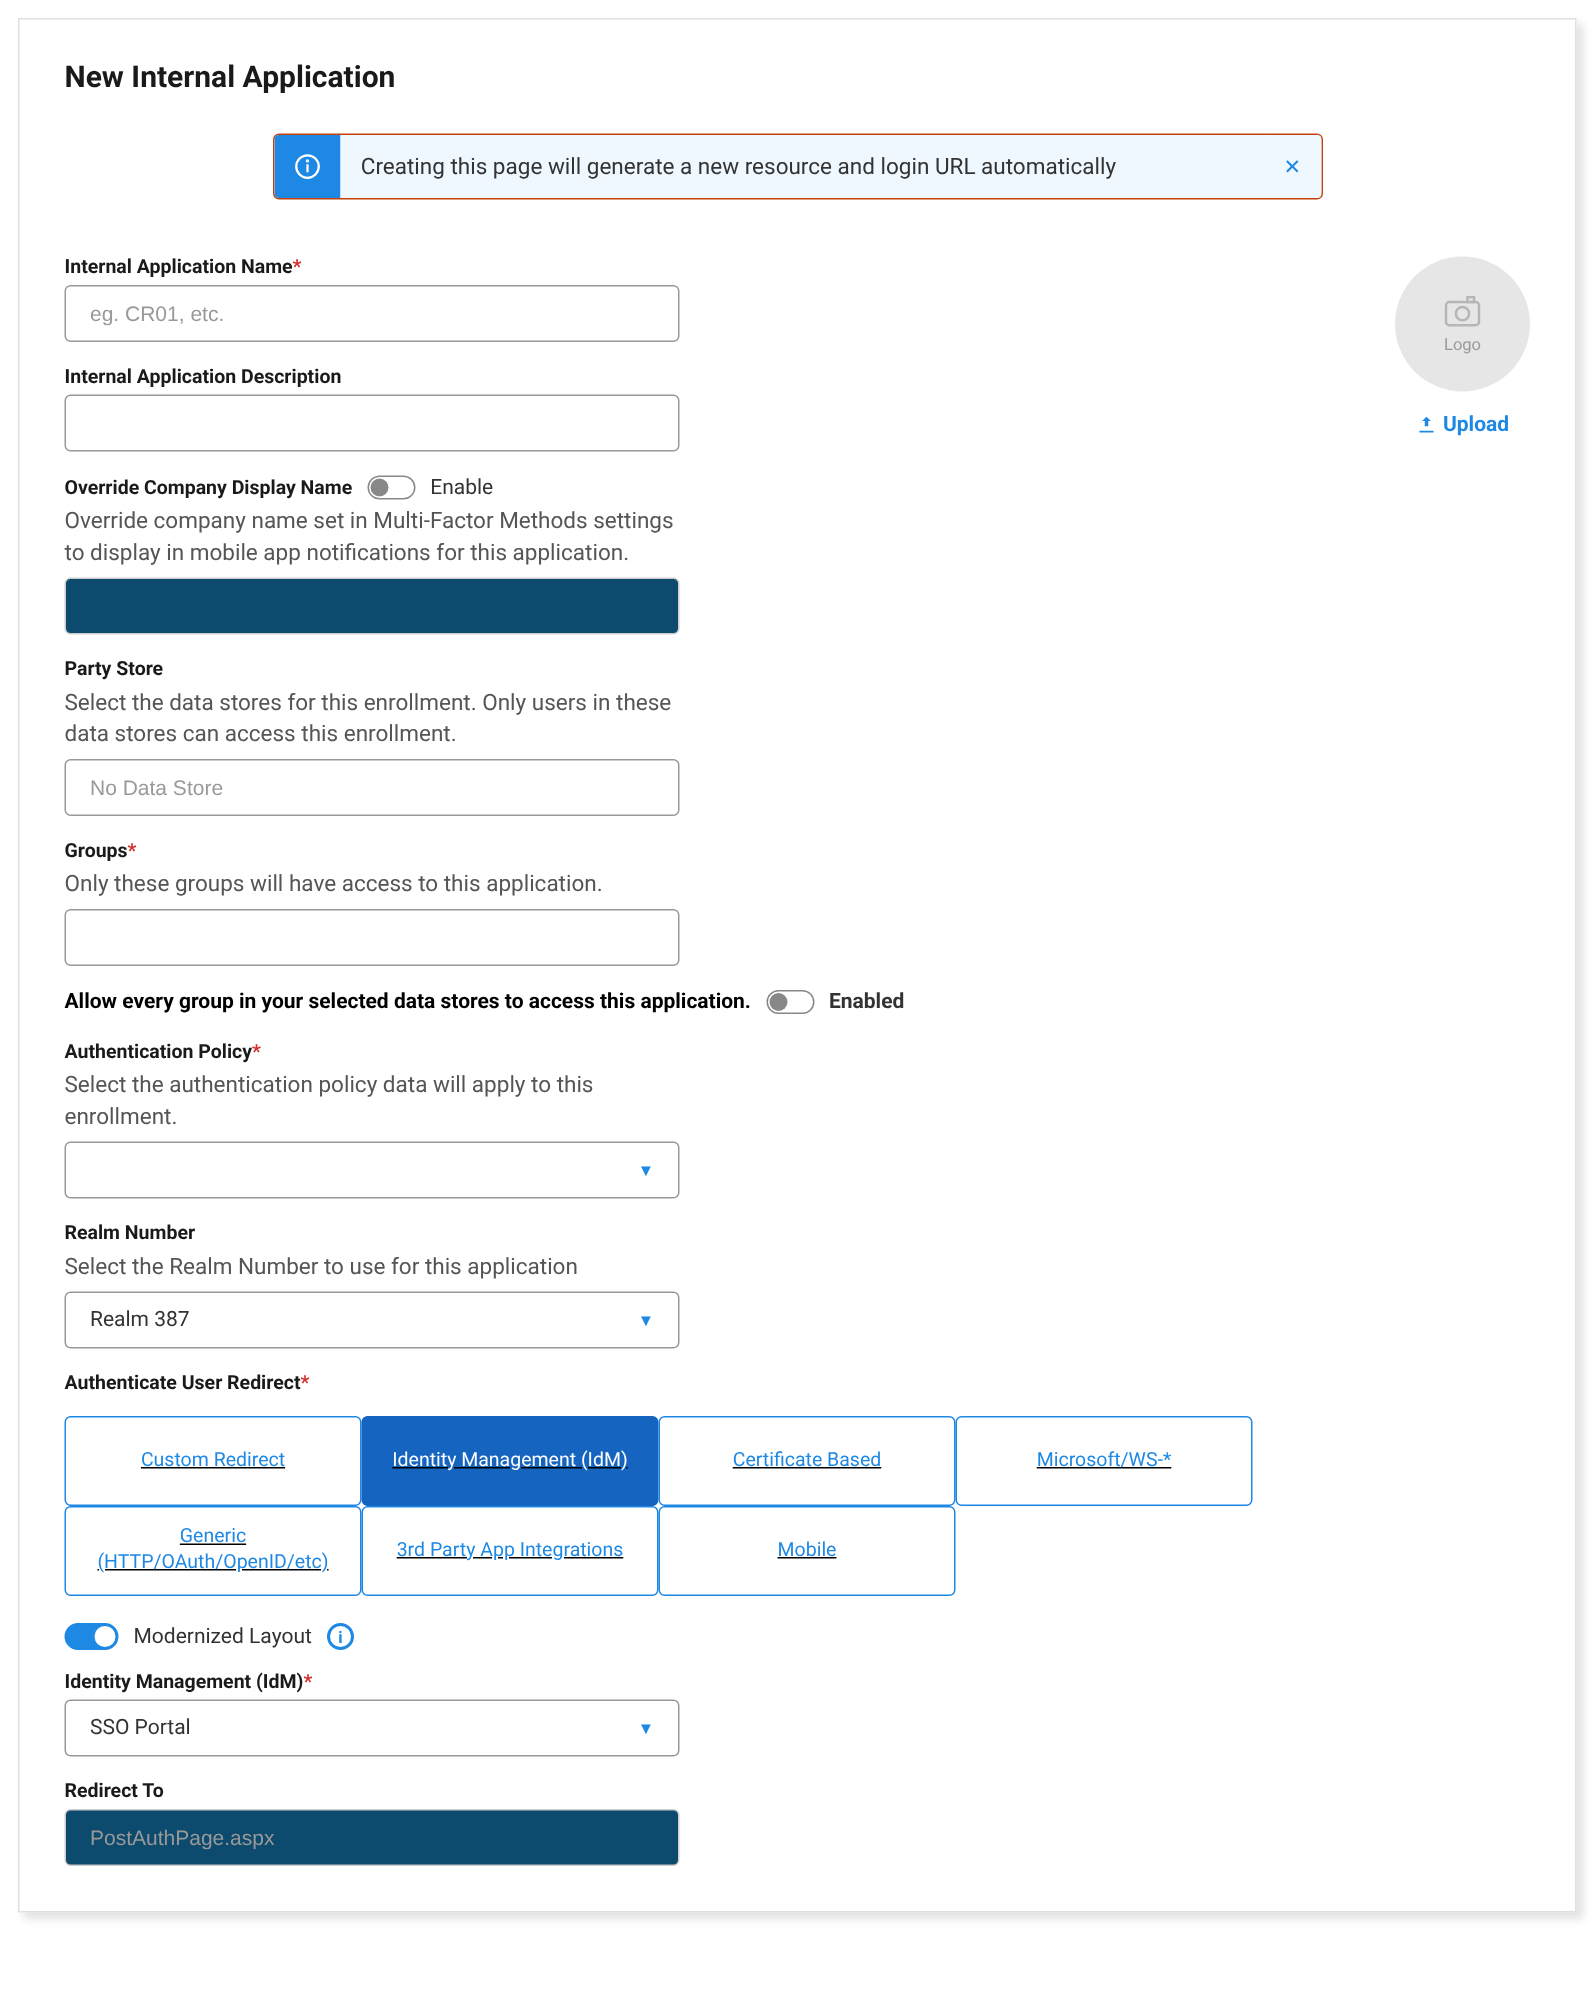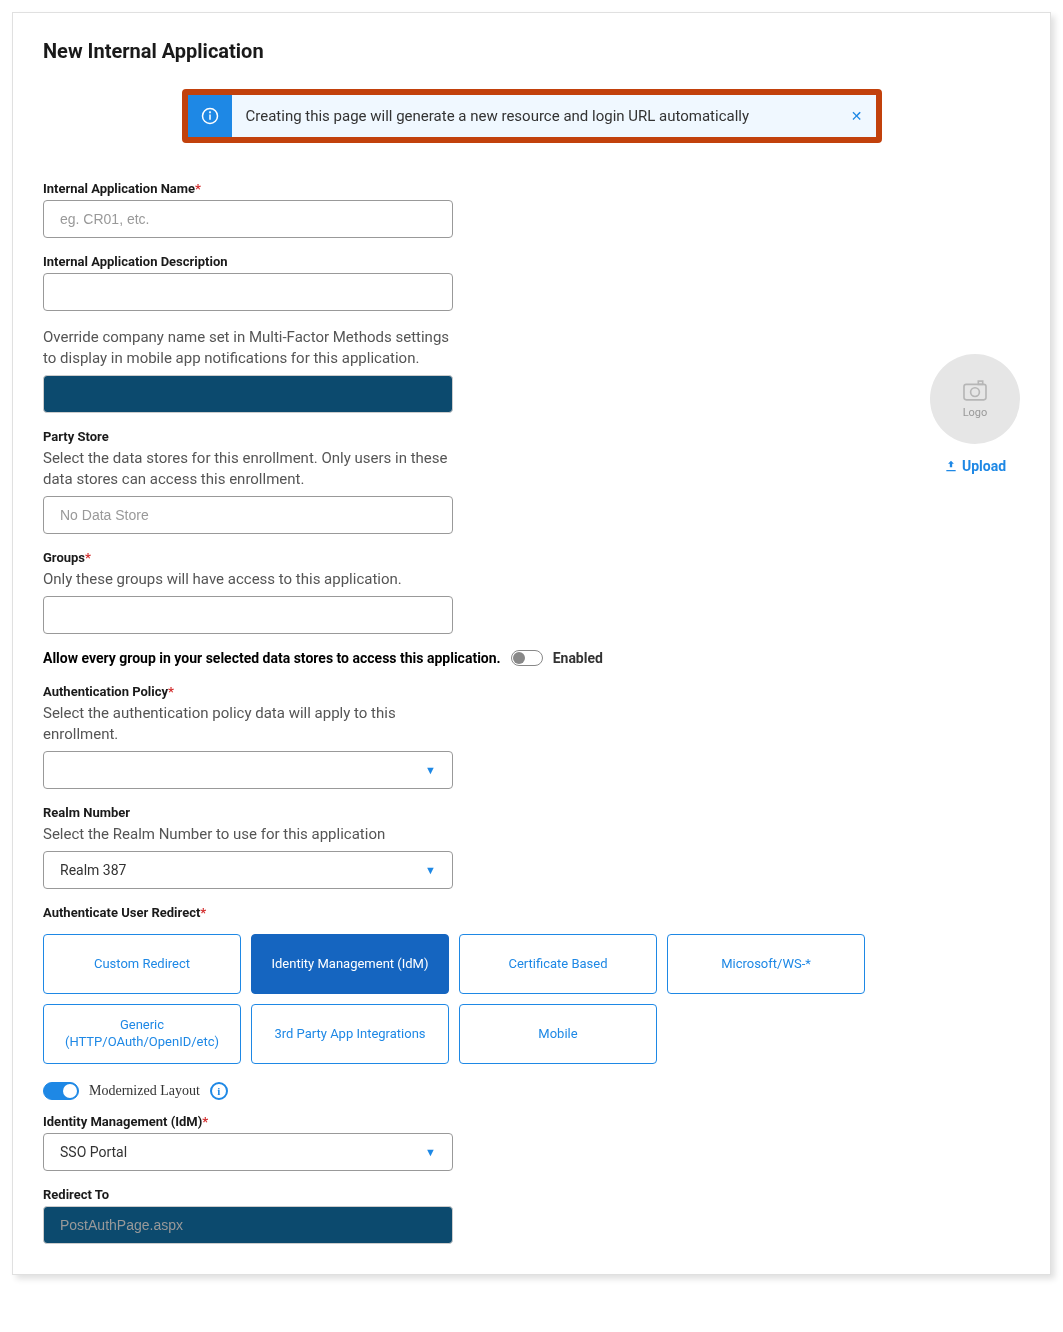--- a/index.html
+++ b/index.html
@@ -1,23 +1,23 @@
 <!DOCTYPE html>
 <html><head>
 <meta charset="utf-8">
 <style>
 * { box-sizing: border-box; margin: 0; padding: 0; }
 body { font-family: -apple-system, BlinkMacSystemFont, "Segoe UI", Roboto, Arial, sans-serif; background: #fff; padding: 12px; }
 .page-card { width: 1039px; border: 1px solid #e0e0e0; box-shadow: 4px 4px 6px rgba(0,0,0,0.12); padding: 26px 30px 30px 30px; background: #fff; position: relative; }
 .page-title { font-size: 20px; font-weight: 700; color: #1a1a1a; margin-bottom: 26px; }
-.info-banner { display: flex; align-items: stretch; border: 6px solid #c2410c; border-radius: 4px; overflow: hidden; margin: 0 auto 38px auto; width: 700px; }
+.info-banner { display: flex; align-items: stretch; border: 1px solid #c2410c; border-radius: 4px; overflow: hidden; margin: 0 auto 38px auto; width: 700px; }
 .info-banner .banner-icon { background: #1e88e5; width: 44px; display: flex; align-items: center; justify-content: center; color: #fff; }
 .info-banner .banner-text { flex: 1; background: #f0f8ff; padding: 12px 14px; font-size: 15px; color: #333; }
 .info-banner .banner-close { background: #f0f8ff; width: 38px; display: flex; align-items: center; justify-content: center; color: #1e88e5; cursor: pointer; font-size: 14px; }
-.form-area { display: flex; align-items: center; gap: 40px; }
+.form-area { display: flex; align-items: flex-start; gap: 40px; }
 .form-left { width: 410px; }
 .form-right { margin-left: auto; text-align: center; padding-top: 0; }
 .logo-circle { width: 90px; height: 90px; border-radius: 50%; background: #e6e6e6; display: flex; flex-direction: column; align-items: center; justify-content: center; color: #999; font-size: 11px; margin-bottom: 14px; }
 .logo-circle svg { opacity: .5; margin-bottom: 4px; }
 .upload-link { color: #1e88e5; font-weight: 700; font-size: 14px; cursor: pointer; display: inline-flex; align-items: center; gap: 4px; }
 .field-label { font-size: 13px; font-weight: 700; color: #1a1a1a; margin-bottom: 4px; display: block; }
 .field-label .req { color: #d32f2f; }
 .field-help { font-size: 15px; color: #555; margin-bottom: 6px; line-height: 1.4; }
 .text-input, .select-input { width: 100%; height: 38px; border: 1px solid #999; border-radius: 4px; padding: 0 16px; font-size: 14px; color: #333; background: #fff; }
 .text-input::placeholder { color: #999; }
@@ -28,24 +28,24 @@
 .toggle { position: relative; width: 32px; height: 16px; border-radius: 10px; background: #fff; border: 1px solid #888; display: inline-block; cursor: pointer; }
 .toggle .knob { position: absolute; top: 1px; left: 1px; width: 12px; height: 12px; border-radius: 50%; background: #888; transition: .15s; }
 .toggle.on { background: #1e88e5; border-color: #1e88e5; }
 .toggle.on .knob { left: 17px; background: #fff; }
 .toggle-label { font-size: 14px; color: #333; }
 .select-input { position: relative; display: flex; align-items: center; justify-content: space-between; cursor: pointer; }
 .select-input .caret { color: #1e88e5; font-size: 11px; }
 .wide-row { width: 100%; margin-bottom: 14px; }
 .allow-row { display: flex; align-items: center; gap: 10px; font-size: 14px; font-weight: 700; margin-bottom: 18px; }
 .allow-row .toggle-label { font-weight: 700; }
-.redirect-grid { display: grid; grid-template-columns: repeat(4, 198px); gap: 10px; margin-bottom: 18px; width: 822px; }
+.redirect-grid { display: grid; grid-template-columns: repeat(4, 198px); margin-bottom: 18px; width: 822px; text-decoration: underline; }
 .redirect-tile { height: 60px; border: 1px solid #1e88e5; border-radius: 4px; display: flex; align-items: center; justify-content: center; text-align: center; font-size: 13px; color: #1e88e5; background: #fff; cursor: pointer; padding: 4px; line-height: 1.3; }
 .redirect-tile.selected { background: #1565c0; color: #fff; border-color: #1565c0; }
-.mod-row { display: flex; align-items: center; gap: 10px; margin-bottom: 14px; font-family: Liberation Serif, serif; }
+.mod-row { display: flex; align-items: center; gap: 10px; margin-bottom: 14px; }
 .mod-row .toggle { width: 36px; height: 18px; }
 .mod-row .toggle .knob { width: 14px; height: 14px; }
 .mod-row .toggle.on .knob { left: 19px; }
 .info-icon { width: 18px; height: 18px; border: 2px solid #1e88e5; border-radius: 50%; display: inline-flex; align-items: center; justify-content: center; color: #1e88e5; font-size: 11px; font-weight: 700; cursor: pointer; }
 .full-width-section { width: 822px; }
 </style>
 </head>
 <body>
 
 <div class="page-card">
@@ -70,20 +70,27 @@
         <label class="field-label"><span>Internal Application Name</span><span class="req">*</span></label>
         <input class="text-input" type="text" placeholder="eg. CR01, etc." style="">
       </div>
 
       <div class="field-block">
         <label class="field-label">Internal Application Description</label>
         <input class="text-input" type="text" style="">
       </div>
 
       <div class="field-block">
+        <div class="inline-toggle-row">
+          <span class="field-label">Override Company Display Name</span>
+          <span class="toggle">
+              <span class="knob"></span>
+            </span>
+          <span class="toggle-label">Enable</span>
+        </div>
         <div class="field-help">Override company name set in Multi-Factor Methods settings to display in mobile app notifications for this application.</div>
         <input class="text-input" type="text" disabled="" style="">
       </div>
 
       <div class="field-block">
         <label class="field-label">Party Store</label>
         <div class="field-help">Select the data stores for this enrollment. Only users in these data stores can access this enrollment.</div>
         <input class="text-input" type="text" placeholder="No Data Store" style="">
       </div>
 

